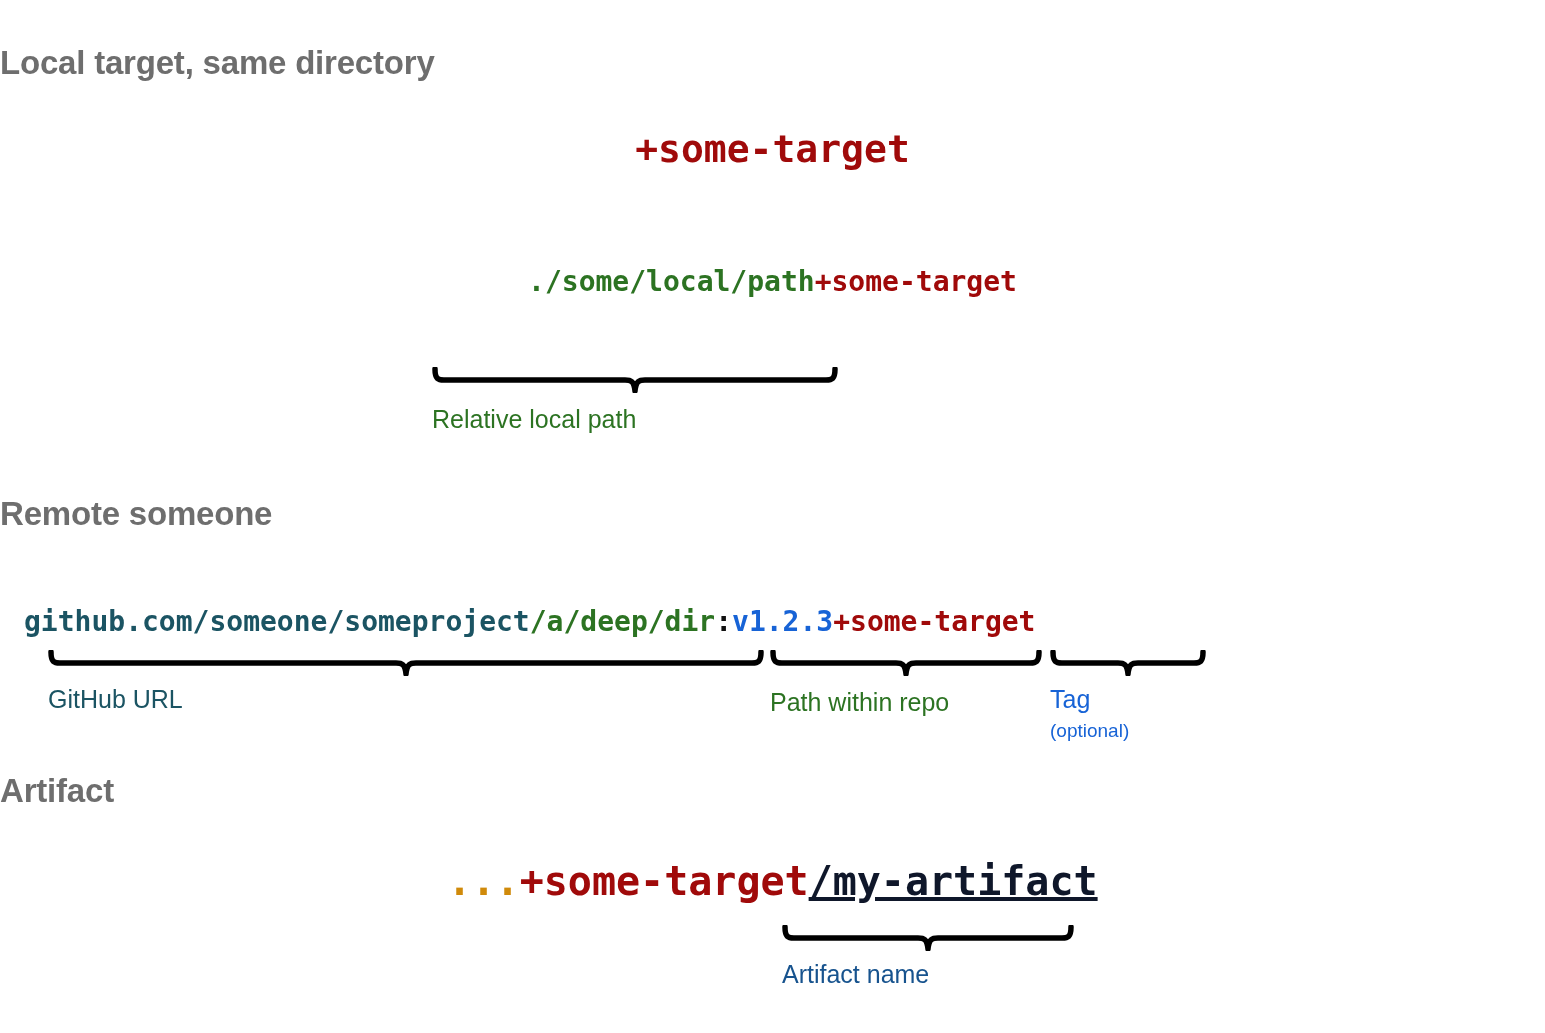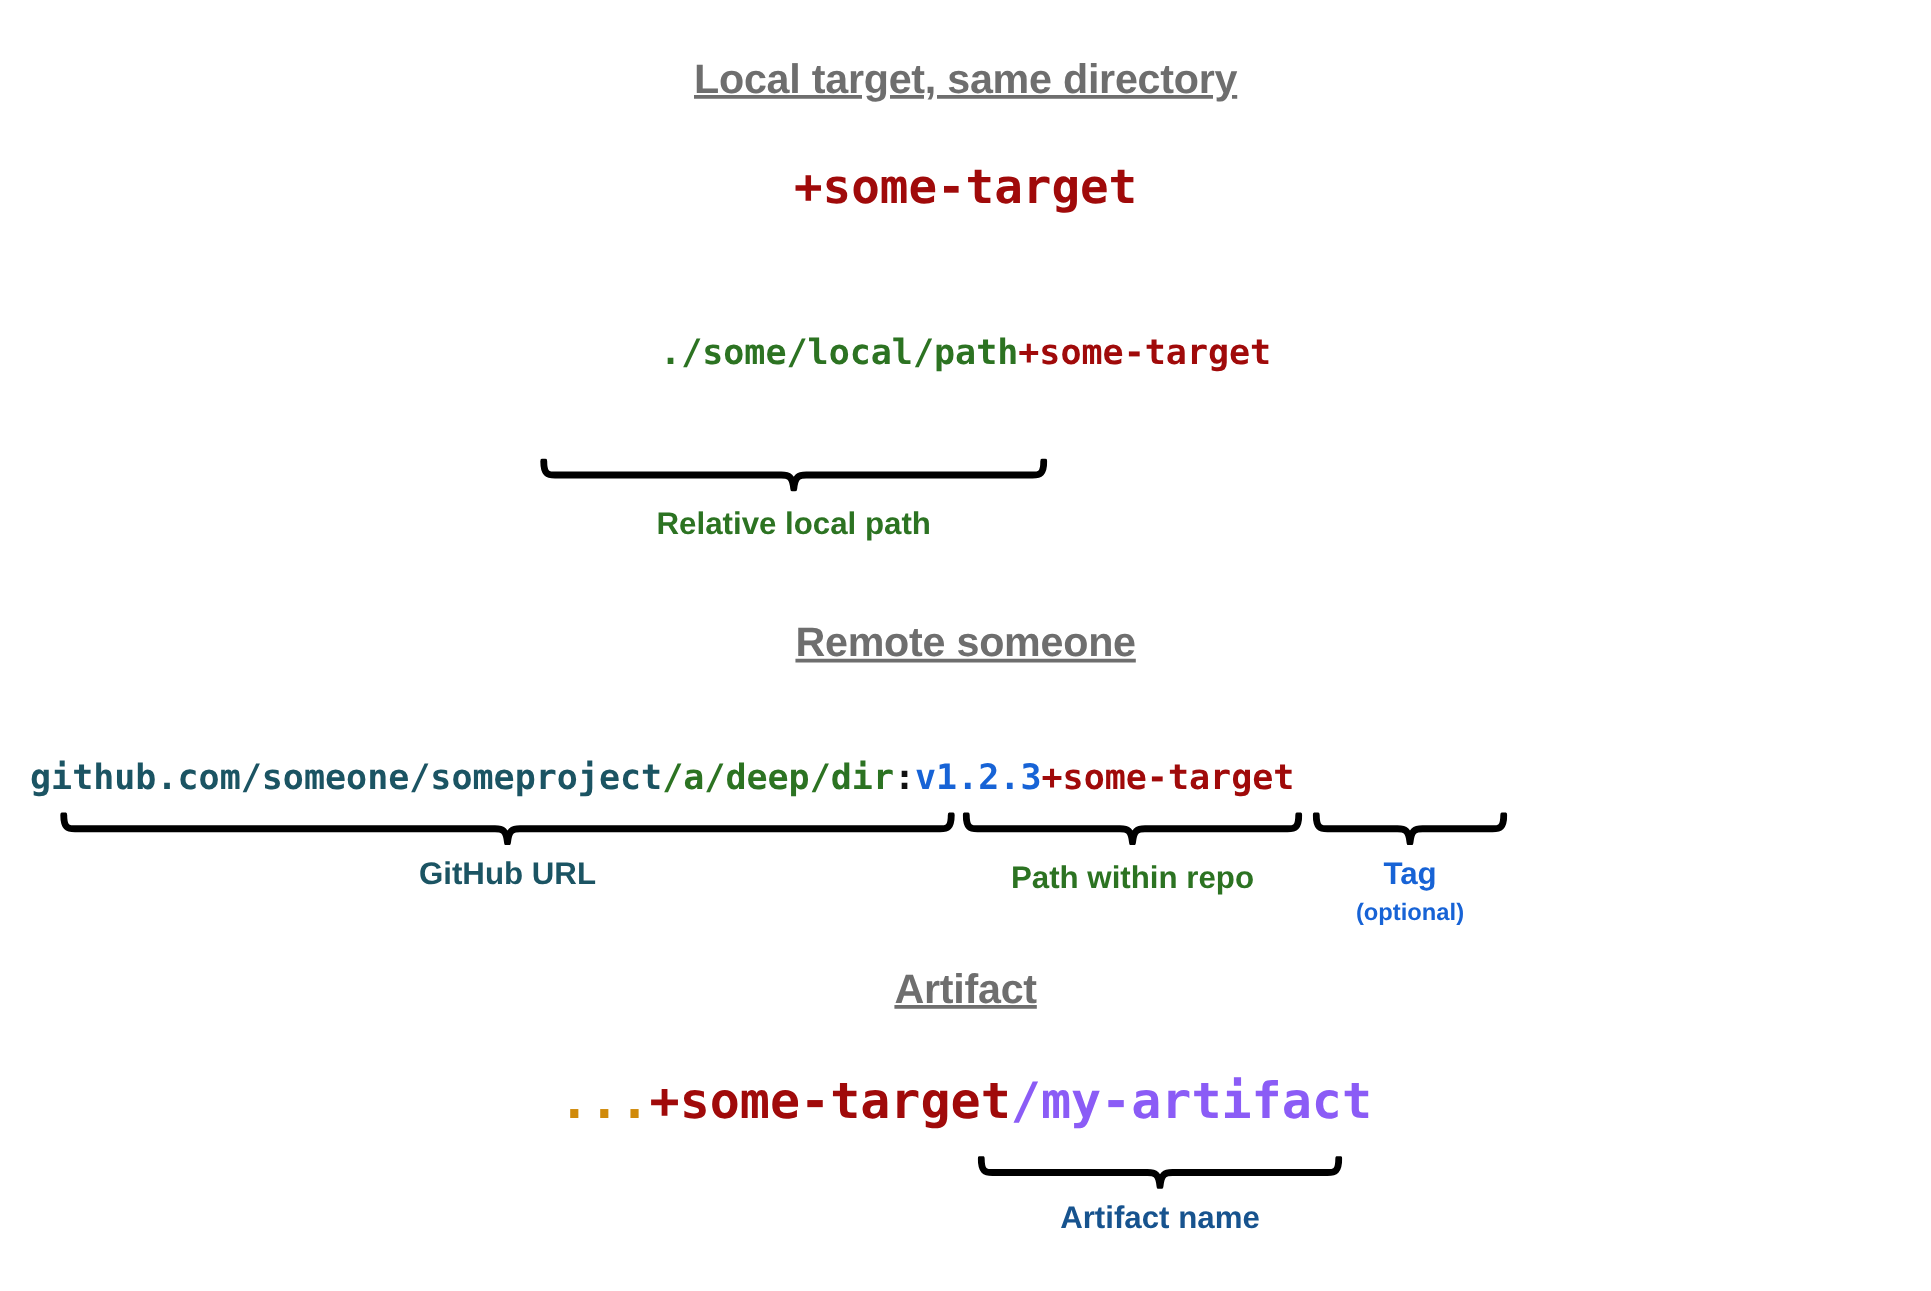--- a/index.html
+++ b/index.html
@@ -11,51 +11,49 @@
     width: 1545px;
     height: 1033px;
     position: relative;
     font-family: "Liberation Sans", sans-serif;
     overflow: hidden;
   }
 
   .section { position: absolute; left: 0; width: 1545px; }
 
   .heading {
-    text-align: center;
     color: #6e6e6e;
     font-weight: bold;
     font-size: 33px;
     letter-spacing: -0.2px;
     white-space: nowrap;
-    text-decoration: underline;
   }
 
   .code {
     font-family: "DejaVu Sans Mono", monospace;
     font-weight: bold;
     white-space: nowrap;
     letter-spacing: 0px;
   }
 
   .code.centered { text-align: center; }
 
   
   .c-target   { color: #a00a0a; text-align: center; }
   .c-path     { color: #2c7322; }
   .c-url      { color: #1b5463; }
   .c-tag      { color: #1763d6; }
-  .c-artifact { color: #8b5cf6; }
+  .c-artifact { color: #0f172a; text-decoration: underline; }
   .c-dots     { color: #d08a0a; }
   .c-punct    { color: #111111; }
 
   .lbl {
     position: absolute;
-    text-align: center;
-    font-weight: bold;
+    text-align: left;
+    font-weight: normal;
     font-size: 25px;
     white-space: nowrap;
   }
   .lbl.small { font-size: 19px; }
   .l-green    { color: #2c7322; }
   .l-teal     { color: #1b5463; }
   .l-blue     { color: #1763d6; }
   .l-artifact { color: #17538e; }
 
   .brace { position: absolute; }

